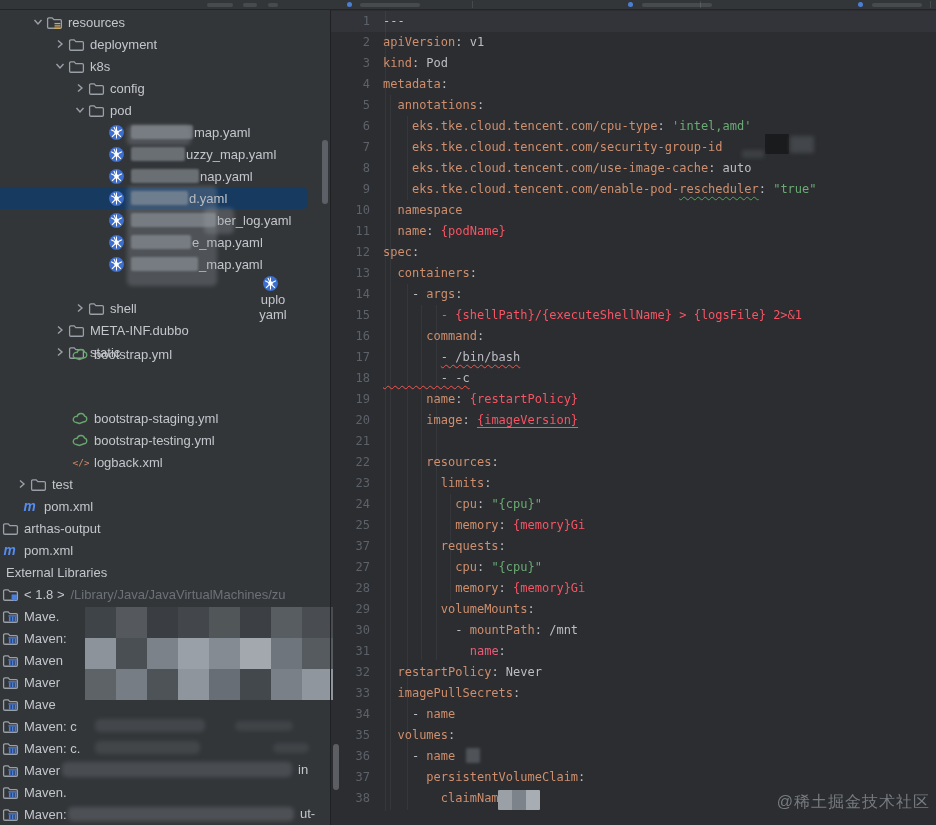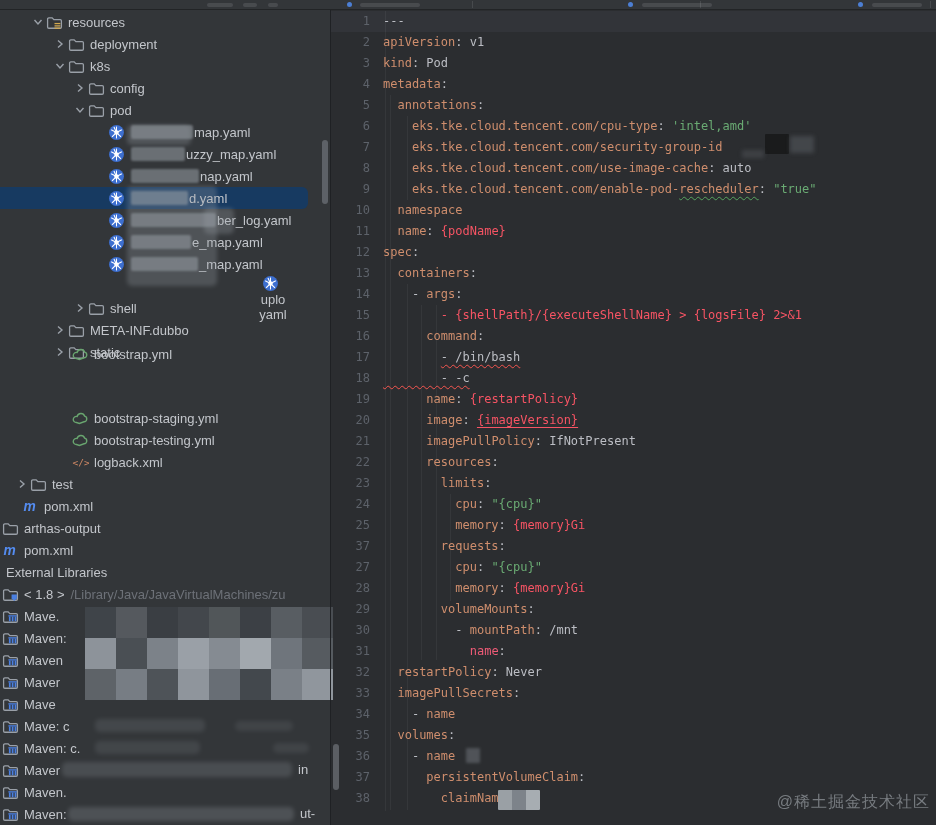--- a/index.html
+++ b/index.html
@@ -487,21 +487,21 @@
         <svg viewBox="0 0 16 16">
           <path d="M1.5 4.8c0-.7.5-1.2 1.2-1.2h3.1l1.6 1.7h6c.7 0 1.1.5 1.1 1.1v5.8c0 .7-.5 1.2-1.2 1.2H2.7c-.7 0-1.2-.5-1.2-1.2z" fill="none" stroke="#9aa0a8" stroke-width="1.2"></path>
           <g fill="#4a7fe0">
             <rect x="6.5" y="8" width="1.6" height="4.5"></rect>
             <rect x="9.2" y="8" width="1.6" height="4.5"></rect>
             <rect x="11.9" y="8" width="1.6" height="4.5"></rect>
             <rect x="6" y="6.8" width="8" height="1.2"></rect>
           </g>
         </svg>
       </span>
-      <span class="lbl">Mave: c</span>
+      <span class="lbl">Maven: c</span>
     </div>
     <div class="tree-row" style="top: 727px; padding-left: 2px;">
       <span class="ic">
         <svg viewBox="0 0 16 16">
           <path d="M1.5 4.8c0-.7.5-1.2 1.2-1.2h3.1l1.6 1.7h6c.7 0 1.1.5 1.1 1.1v5.8c0 .7-.5 1.2-1.2 1.2H2.7c-.7 0-1.2-.5-1.2-1.2z" fill="none" stroke="#9aa0a8" stroke-width="1.2"></path>
           <g fill="#4a7fe0">
             <rect x="6.5" y="8" width="1.6" height="4.5"></rect>
             <rect x="9.2" y="8" width="1.6" height="4.5"></rect>
             <rect x="11.9" y="8" width="1.6" height="4.5"></rect>
             <rect x="6" y="6.8" width="8" height="1.2"></rect>
@@ -680,21 +680,20 @@
     <div class="cl">
       <span class="gut">19</span>
       <span class="src"><span class="tok-v">      </span><span class="tok-k">name</span><span class="tok-v">: </span><span class="tok-r">{restartPolicy}</span></span>
     </div>
     <div class="cl">
       <span class="gut">20</span>
       <span class="src"><span class="tok-v">      </span><span class="tok-k">image</span><span class="tok-v">: </span><span class="tok-u">{imageVersion}</span></span>
     </div>
     <div class="cl">
       <span class="gut">21</span>
-      <span class="src"><span class="tok-v">      </span><span class="tok-k">imagePullPolicy</span><span class="tok-v">: IfNotPresent</span></span>
     </div>
     <div class="cl">
       <span class="gut">22</span>
       <span class="src"><span class="tok-v">      </span><span class="tok-k">resources</span><span class="tok-v">:</span></span>
     </div>
     <div class="cl">
       <span class="gut">23</span>
       <span class="src"><span class="tok-v">        </span><span class="tok-k">limits</span><span class="tok-v">:</span></span>
     </div>
     <div class="cl">

